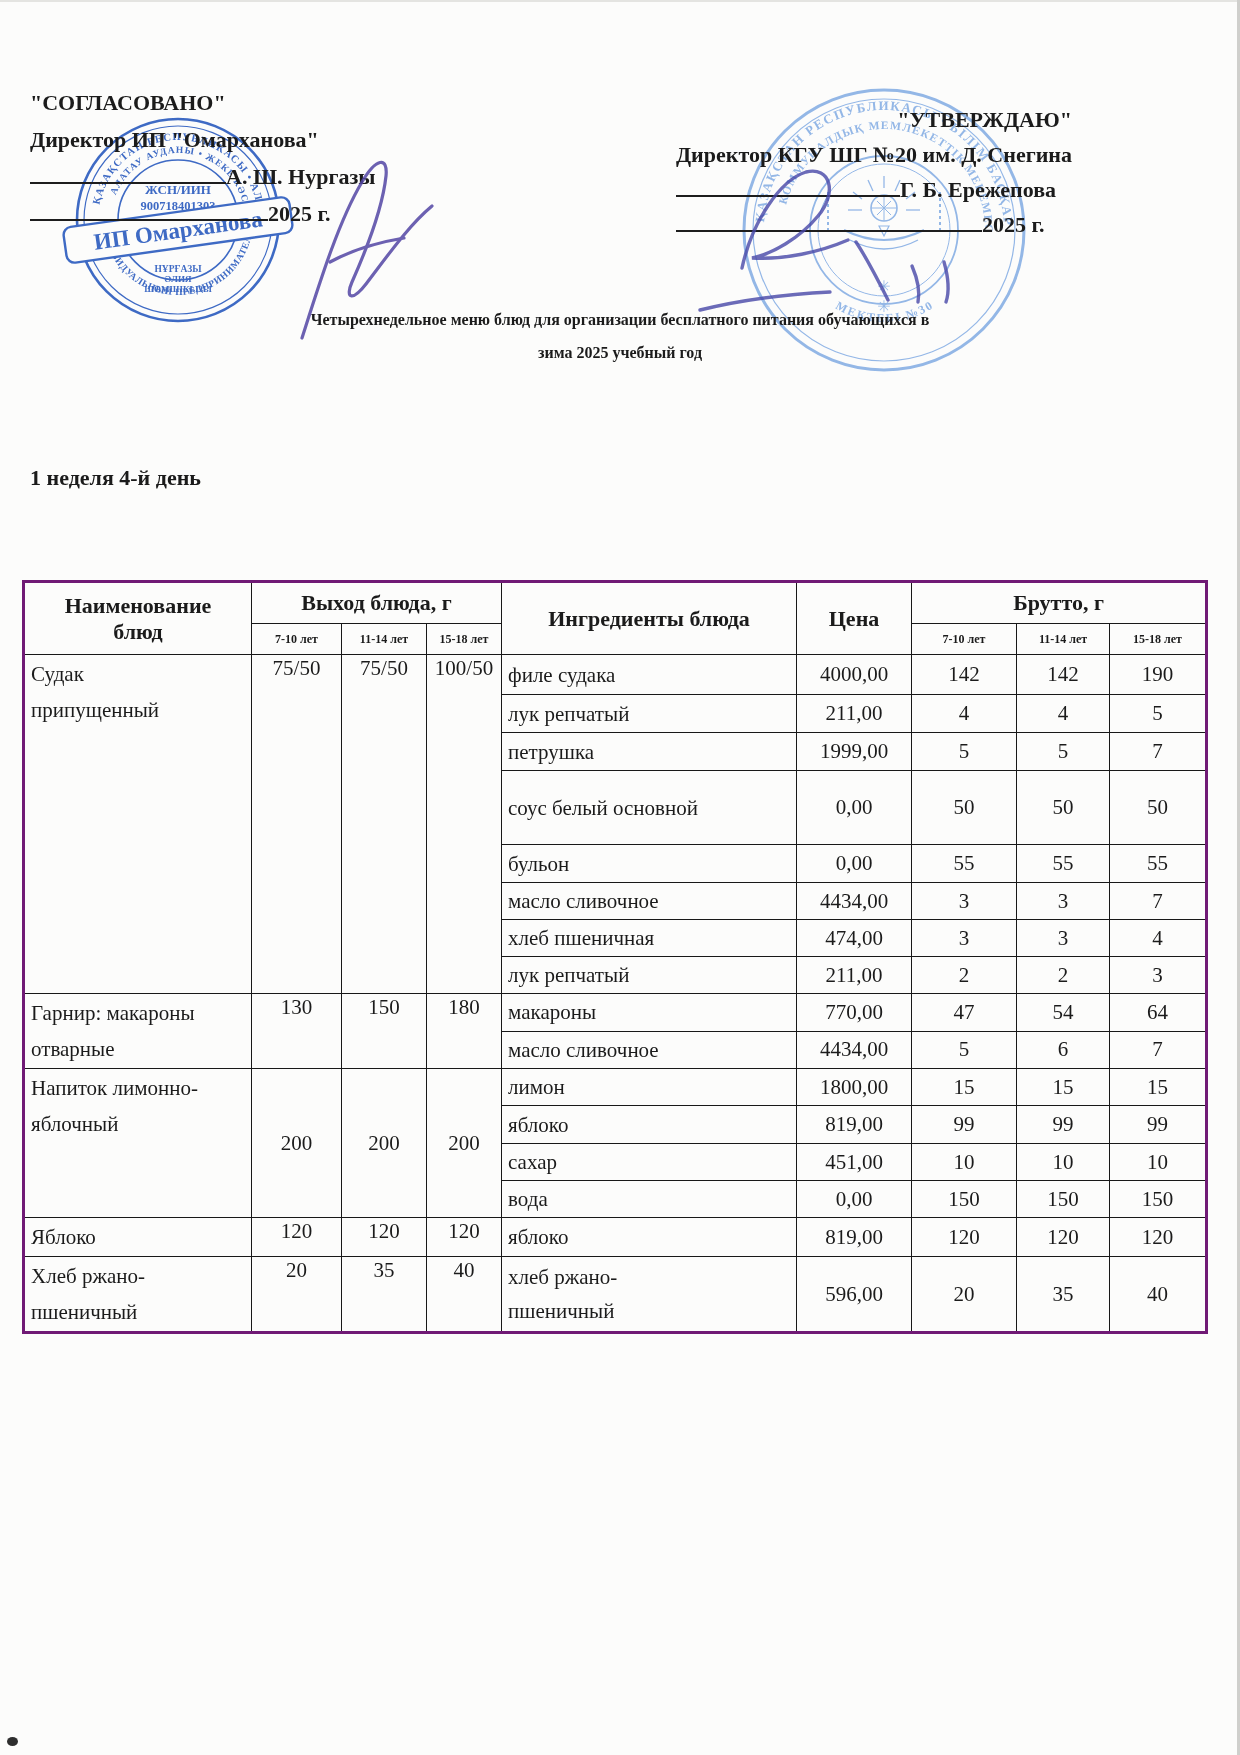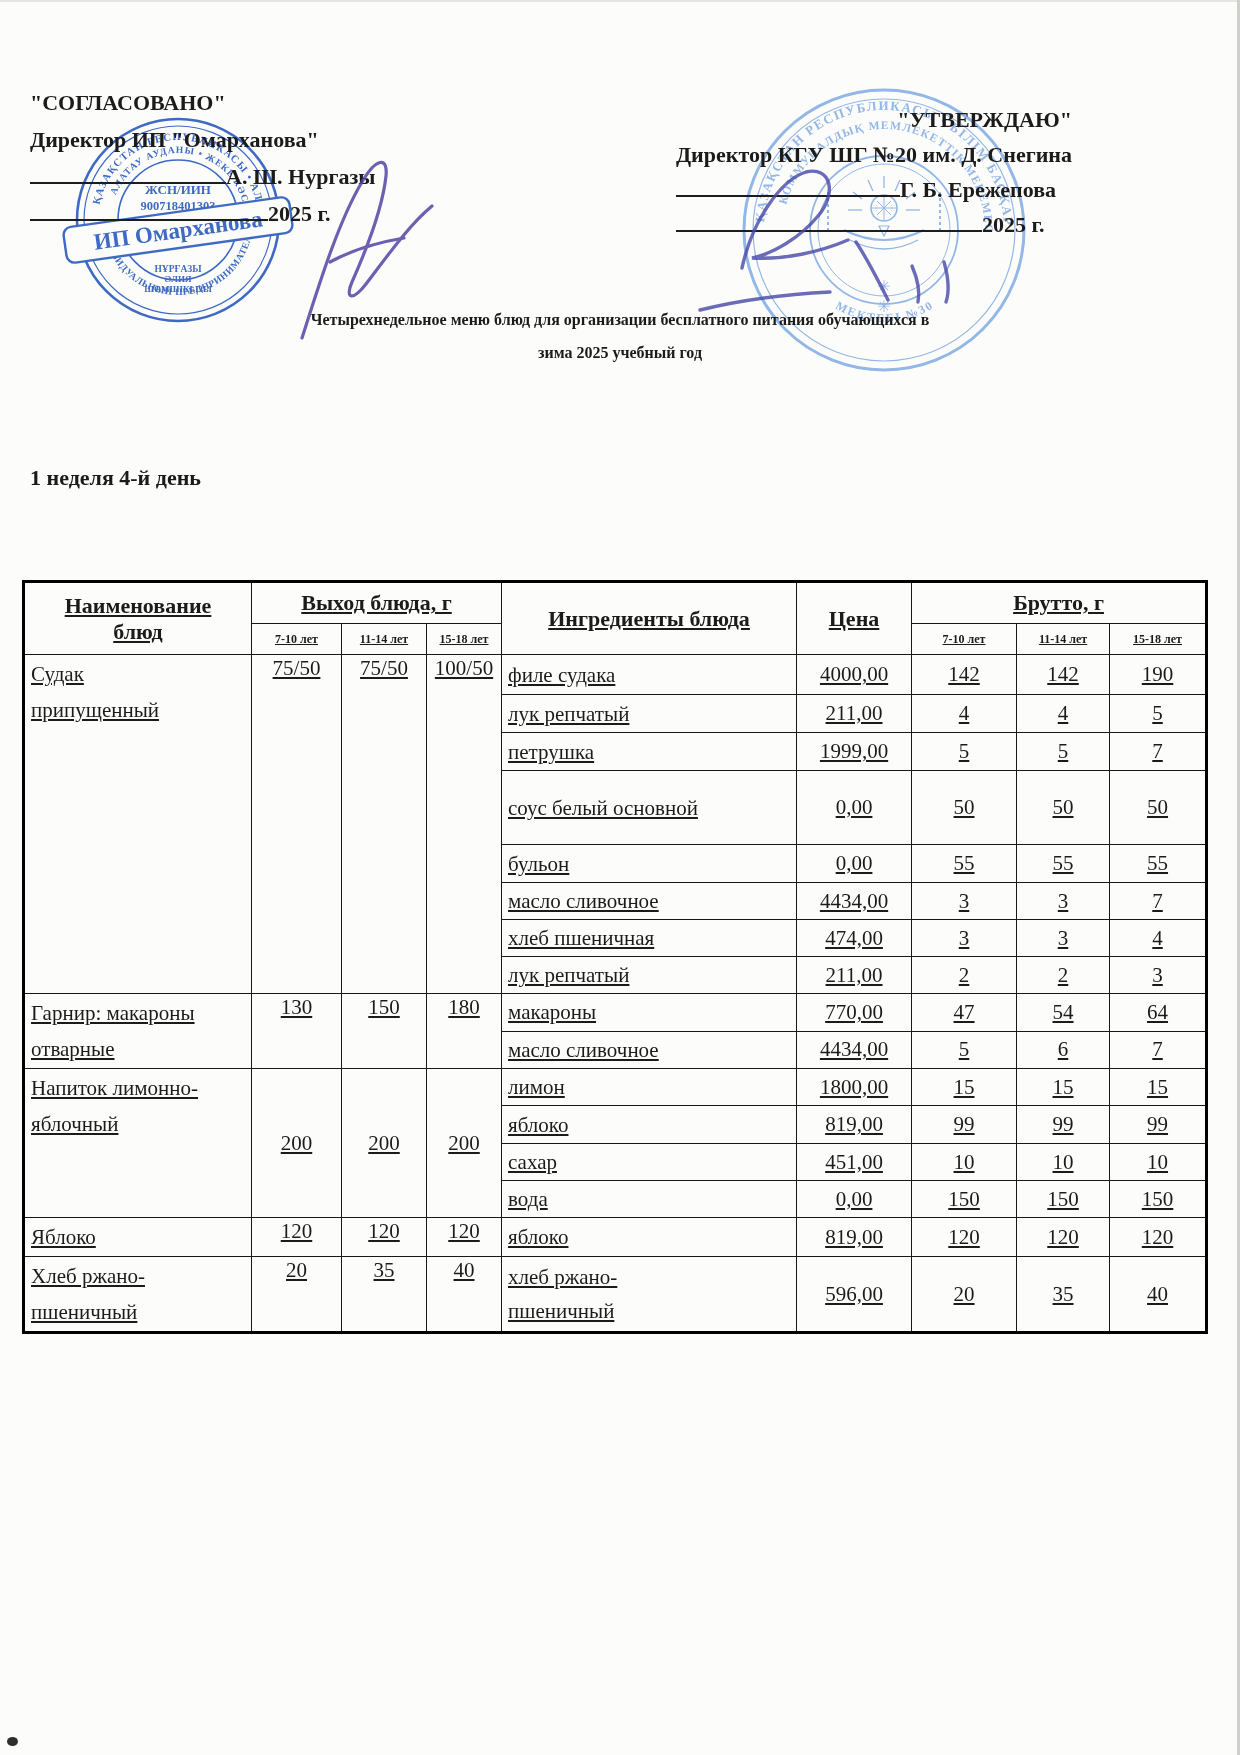--- a/index.html
+++ b/index.html
@@ -16,21 +16,21 @@
   .hdr-right .sig-row{justify-content:flex-start;}
   .sigline{display:inline-block;border-bottom:2.2px solid #1d1d1d;height:1.05em;}
 
   .title{position:absolute;left:70px;top:303px;width:1100px;text-align:center;
          font-size:16px;font-weight:bold;line-height:33px;z-index:5;}
   .day-label{position:absolute;left:30px;top:465px;font-size:22px;font-weight:bold;z-index:5;}
 
   
   .menu-table{position:absolute;left:22px;top:580px;width:1183px;border-collapse:collapse;
               table-layout:fixed;font-size:21px;z-index:5;}
-  .menu-table{border:3px solid #000000;text-decoration:underline;}
+  .menu-table{border:3px solid #701a75;}
   .menu-table th,.menu-table td{border:1.6px solid #181818;padding:1px 6px;}
   .menu-table thead th{text-align:center;vertical-align:middle;}
   .h1 th{font-size:22px;font-weight:bold;}
   .h2 th{font-size:12px;font-weight:bold;height:28px;}
   .h1{height:42px;}
   .pre{white-space:pre-line;}
   .name-cell{vertical-align:top;text-align:left;white-space:pre-line;padding-top:4px;line-height:36px;}
   .out-cell{text-align:center;}
   .out-top{vertical-align:top;padding-top:5px;}
   .out-mid{vertical-align:middle;margin-top:36px;}

